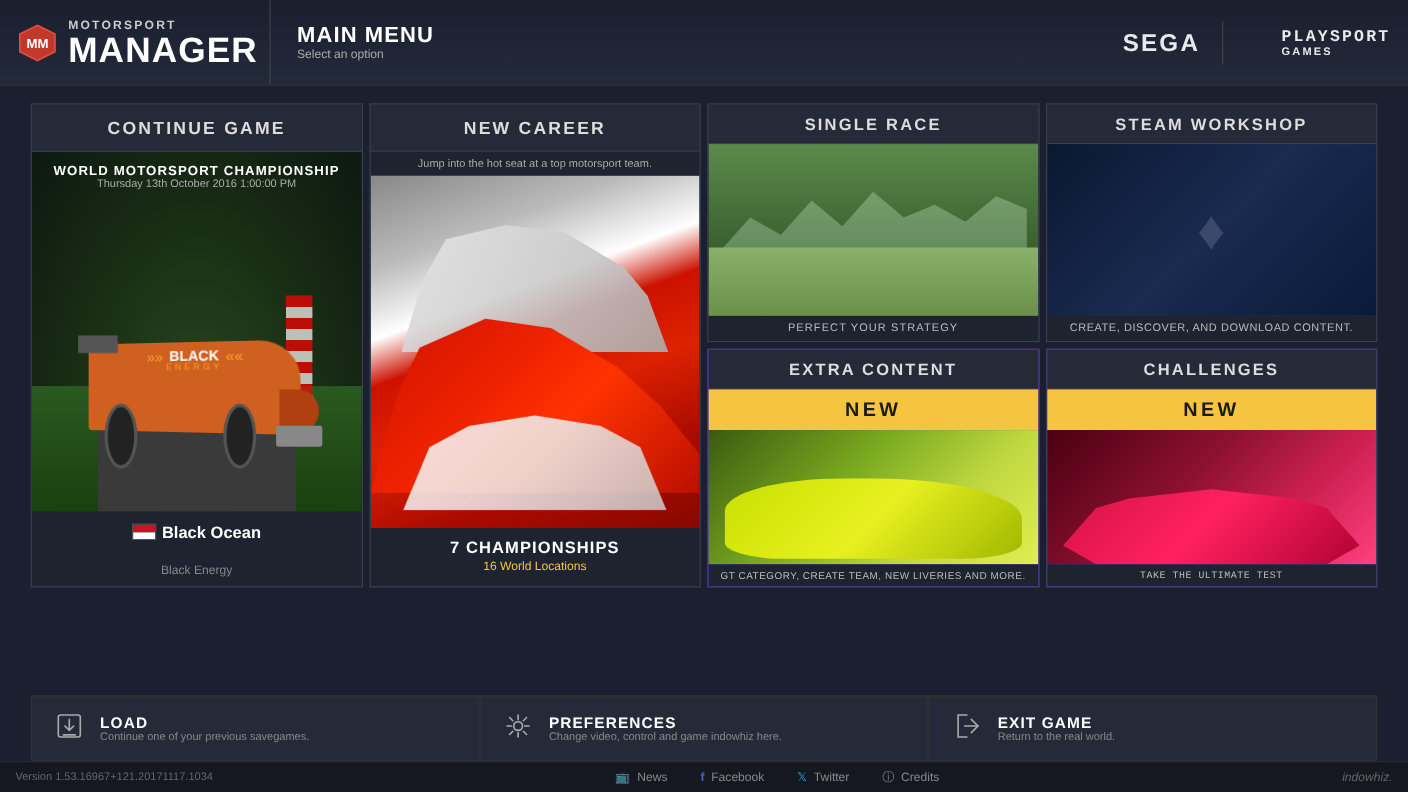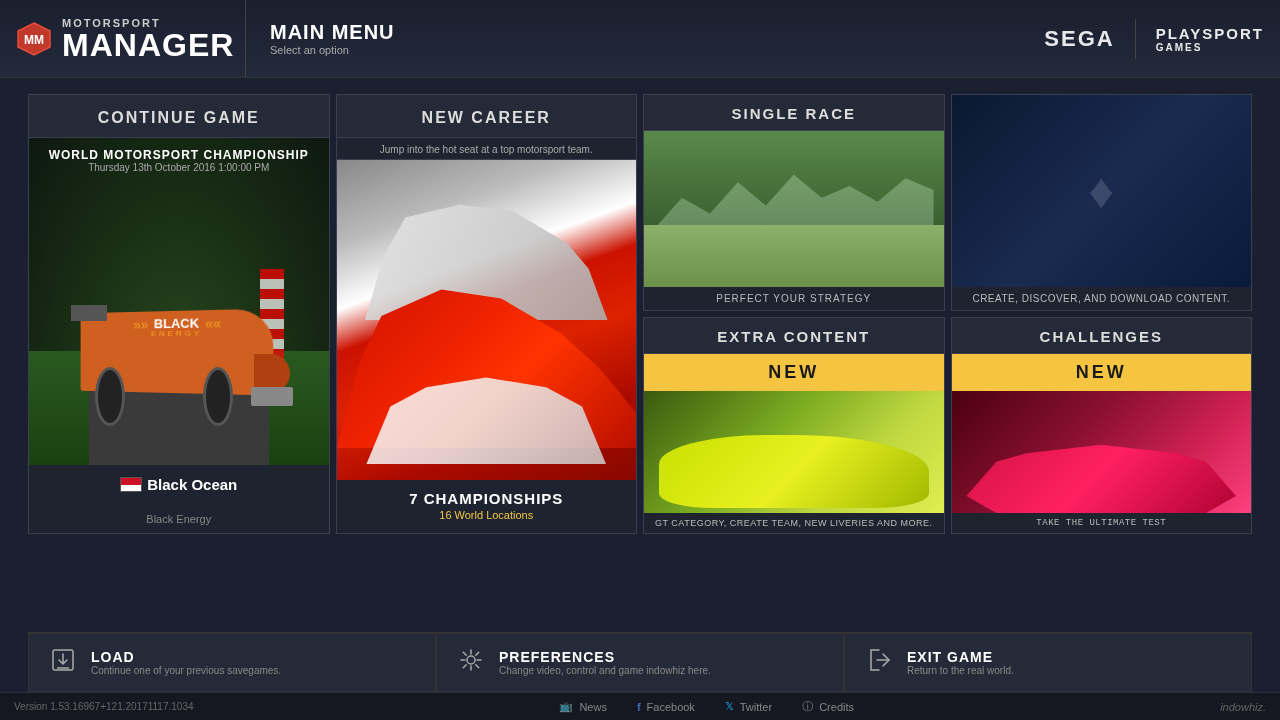--- a/index.html
+++ b/index.html
@@ -75,20 +75,21 @@
       display: flex;
       align-items: center;
       gap: 20px;
     }
     .pub-logo {
       color: white;
       font-size: 14px;
       font-weight: bold;
       letter-spacing: 1px;
       opacity: 0.9;
+      margin-left: 33px;
     }
     .pub-logo-small {
       font-size: 10px;
       display: block;
       letter-spacing: 2px;
     }
     .pub-divider {
       width: 1px;
       height: 40px;
       background: #444;
@@ -562,21 +563,21 @@
     </div>
   </div>
   <div id="menu-title-area">
     <div class="main-menu-title">MAIN MENU</div>
     <div class="main-menu-sub">Select an option</div>
   </div>
   <div id="publisher-logos">
     <div class="pub-logo" style="font-size:22px; font-weight:900; letter-spacing:2px;">SEGA</div>
     <div class="pub-divider"></div>
     <div class="pub-logo">
-      <span style="font-size:15px; font-weight:900; letter-spacing:2px; display:block;">PLAYSPORT</span>
+      <span style="font-size:15px; font-weight:900; letter-spacing:2px; display:block;font-family:Liberation Mono, monospace;">PLAYSPORT</span>
       <span class="pub-logo-small">GAMES</span>
     </div>
   </div>
 </div>
 
 <div id="main-content">
   <div class="menu-grid-outer">
 
     <div class="menu-card">
       <div class="card-title">CONTINUE GAME</div>
@@ -657,20 +658,21 @@
             <div class="gt-car-yellow"></div>
           </div>
         </div>
         <div style="padding:5px 8px; background:#1e2330; text-align:center; font-size:9px; color:#bbb; letter-spacing:0.5px;">GT CATEGORY, CREATE TEAM, NEW LIVERIES AND MORE.</div>
       </div>
     </div>
 
     <div class="col-3-split">
 
       <div class="col-3-top">
+        <div class="card-split-title">STEAM WORKSHOP</div>
         <div class="inner-card-image">
           <div class="steam-bg">
             <span class="steam-logo-deco">♦</span>
           </div>
         </div>
         <div style="padding:6px 8px; background:#1e2330; text-align:center; font-size:10px; color:#bbb; letter-spacing:0.5px;">CREATE, DISCOVER, AND DOWNLOAD CONTENT.</div>
       </div>
 
       <div class="col-3-bottom">
         <div class="card-split-title">CHALLENGES</div>

